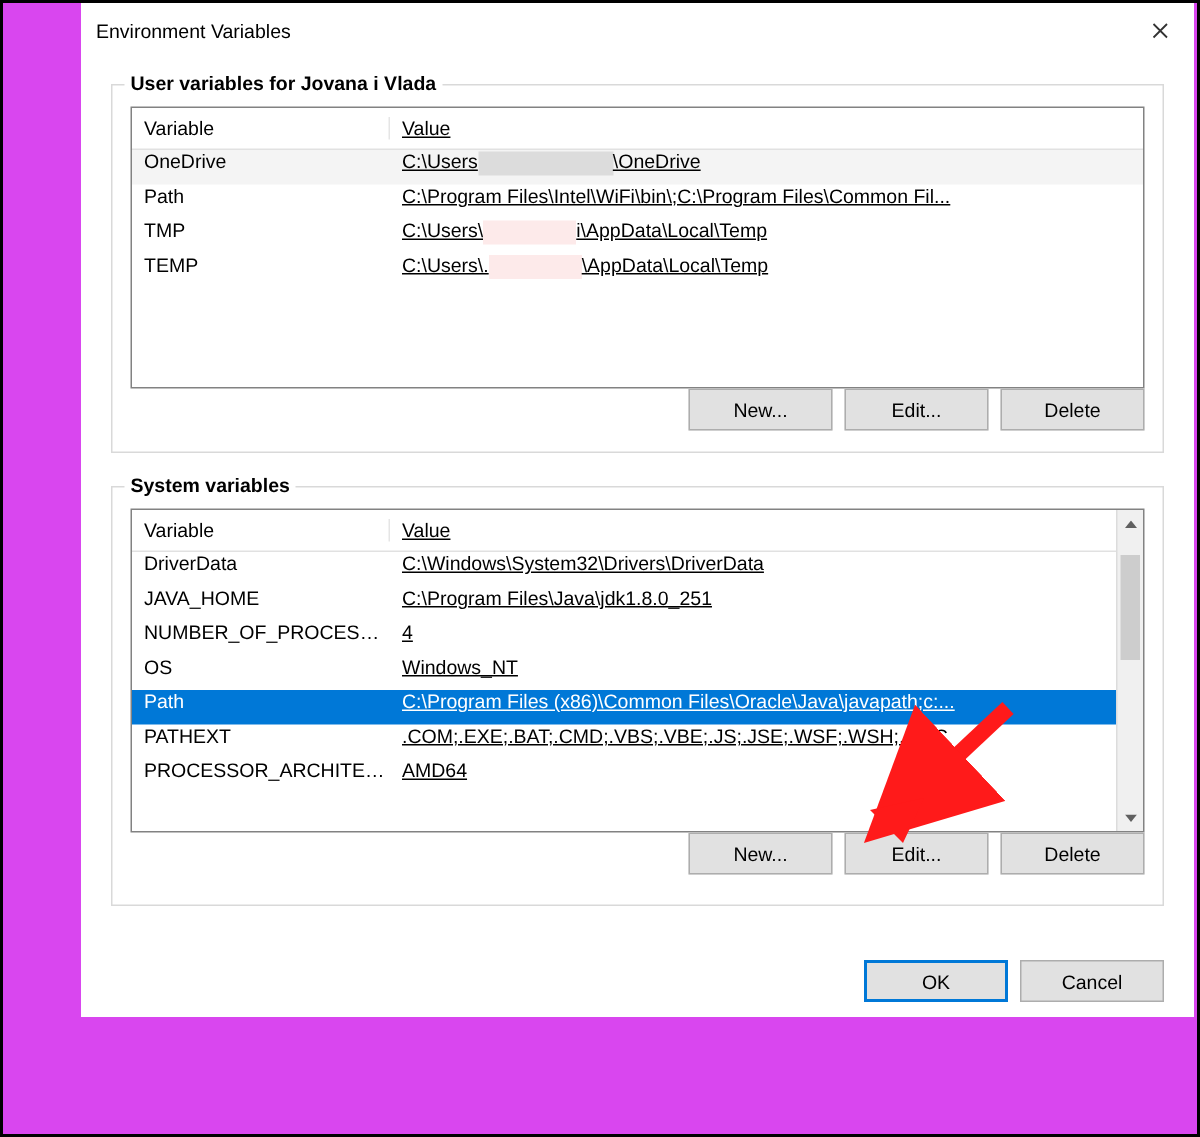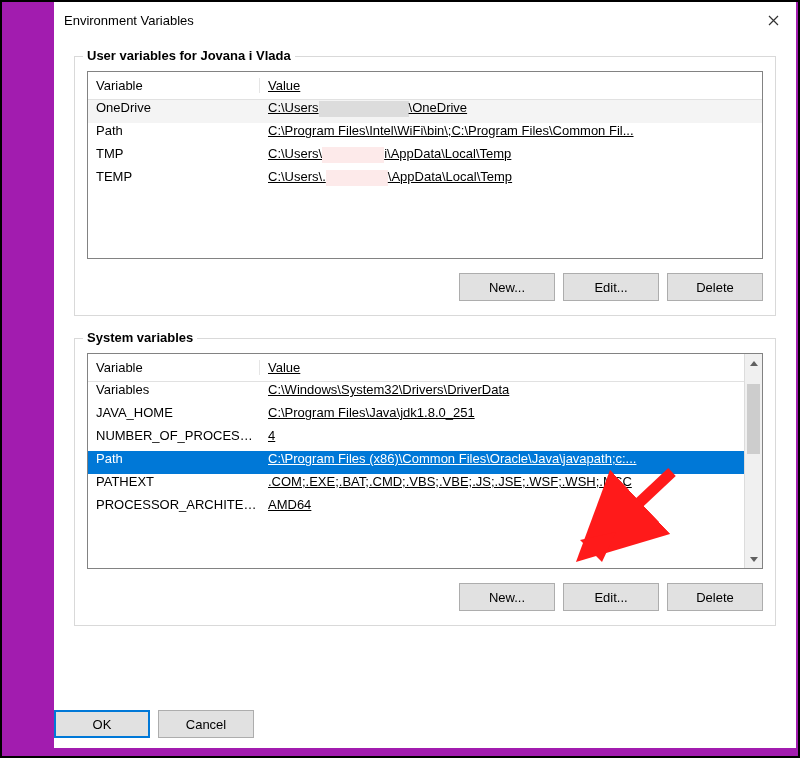--- a/index.html
+++ b/index.html
@@ -1,38 +1,38 @@
 <!DOCTYPE html>
 <html><head>
   <meta charset="utf-8">
   <style>
     * { box-sizing: border-box; margin: 0; padding: 0; font-family: "Segoe UI", Tahoma, Arial, sans-serif; }
     body { background: #fff; width: 800px; height: 758px; position: relative; }
-    .outer-frame { border: 2px solid #000; width: 800px; height: 758px; position: relative; background: #a21caf; }
+    .outer-frame { border: 2px solid #000; width: 800px; height: 758px; position: relative; background: #d946ef; }
     .dialog { position: absolute; left: 52px; top: 0; right: 2px; background: #fff; }
     .titlebar { display: flex; align-items: center; justify-content: space-between; height: 36px; padding-left: 10px; }
     .titlebar-title { font-size: 13px; color: #000; }
     .close-btn { width: 46px; height: 36px; display: flex; align-items: center; justify-content: center; font-size: 14px; color: #333; cursor: default; }
     .body-area { padding: 18px 20px 14px 20px; }
     .fieldset { border: 1px solid #d9d9d9; margin-bottom: 22px; position: relative; padding: 14px 12px 14px 12px; }
     .fieldset-legend { position: absolute; top: -9px; left: 8px; background: #fff; font-size: 13px; color: #000; padding: 0 4px; font-weight: bold; }
     .list-outer { border: 1px solid #828282; background: #fff; overflow: hidden; }
     .list-header { display: flex; border-bottom: 1px solid #e1e1e1; height: 28px; align-items: center; }
     .col-var { width: 172px; padding-left: 8px; font-size: 13px; color: #000; border-right: 1px solid #e5e5e5; white-space: nowrap; overflow: hidden; text-overflow: ellipsis; }
     .col-val { flex: 1; padding-left: 8px; font-size: 13px; color: #000; white-space: nowrap; overflow: hidden; text-overflow: ellipsis; text-decoration: underline; }
     .list-rows { }
     .row { display: flex; height: 23px; }
     .row .col-var, .row .col-val { border-right: none; }
     .row.selected { background: #0078d7; }
     .row.selected .col-var, .row.selected .col-val { color: #fff; }
     .row.hl { background: #f4f4f4; }
-    .btn-row { display: flex; gap: 8px; justify-content: flex-end; margin-top: 14px; }
+    .btn-row { display: flex; gap: 8px; justify-content: flex-end; }
     .btn { width: 96px; height: 28px; border: 1px solid #adadad; background: #e1e1e1; font-size: 13px.1; color: #000; font-size: 13px; cursor: default; display: flex; align-items: center; justify-content: center; }
     .btn.primary { border: 2px solid #0078d7; background: #e1e1e1; }
-    .bottom-buttons { display: flex; gap: 8px; justify-content: flex-start; padding: 0 20px 10px 0; margin-top: 48px; }
+    .bottom-buttons { display: flex; gap: 8px; justify-content: flex-end; padding: 0 20px 10px 0; }
     .sys-wrap { display: flex; }
     .sys-list { flex: 1; }
     .scrollbar { width: 18px; background: #f0f0f0; border-left: 1px solid #dcdcdc; position: relative; }
     .scroll-arrow { height: 18px; display: flex; align-items: center; justify-content: center; font-size: 9px; color: #555; }
     .scroll-thumb { position: absolute; top: 30px; left: 2px; right: 2px; height: 70px; background: #cdcdcd; }
     .redaction { display: inline-block; height: 16px; background: #eee; vertical-align: middle; }
     .redaction.gray { background: #dcdcdc; }
     .redaction.pink { background: #fdeaea; }
     .arrow-overlay { position: absolute; left: 560px; top: 460px; pointer-events: none; }
     .sys-fieldset { min-height: 280px; }
@@ -98,30 +98,34 @@
         <div class="fieldset-legend">System variables</div>
         <div class="list-outer sys-list-outer">
           <div class="sys-wrap" style="height:100%;">
             <div class="sys-list">
               <div class="list-header">
                 <div class="col-var">Variable</div>
                 <div class="col-val">Value</div>
               </div>
               <div class="list-rows">
                 <div class="row">
-                  <div class="col-var">Variables</div>
+                  <div class="col-var">DriverData</div>
                   <div class="col-val">C:\Windows\System32\Drivers\DriverData</div>
                 </div>
                 <div class="row">
                   <div class="col-var">JAVA_HOME</div>
                   <div class="col-val">C:\Program Files\Java\jdk1.8.0_251</div>
                 </div>
                 <div class="row">
                   <div class="col-var">NUMBER_OF_PROCESSORS</div>
                   <div class="col-val">4</div>
+                </div>
+                <div class="row">
+                  <div class="col-var">OS</div>
+                  <div class="col-val">Windows_NT</div>
                 </div>
                 <div class="row selected">
                   <div class="col-var">Path</div>
                   <div class="col-val">C:\Program Files (x86)\Common Files\Oracle\Java\javapath;c:...</div>
                 </div>
                 <div class="row">
                   <div class="col-var">PATHEXT</div>
                   <div class="col-val">.COM;.EXE;.BAT;.CMD;.VBS;.VBE;.JS;.JSE;.WSF;.WSH;.MSC</div>
                 </div>
                 <div class="row">

